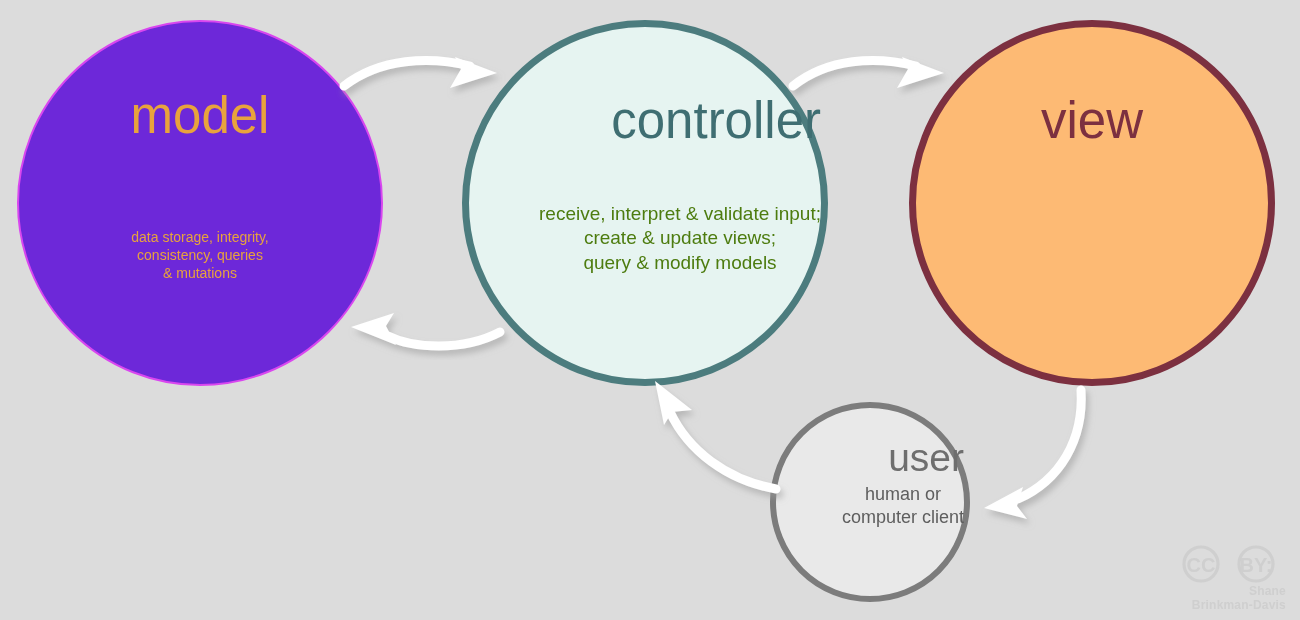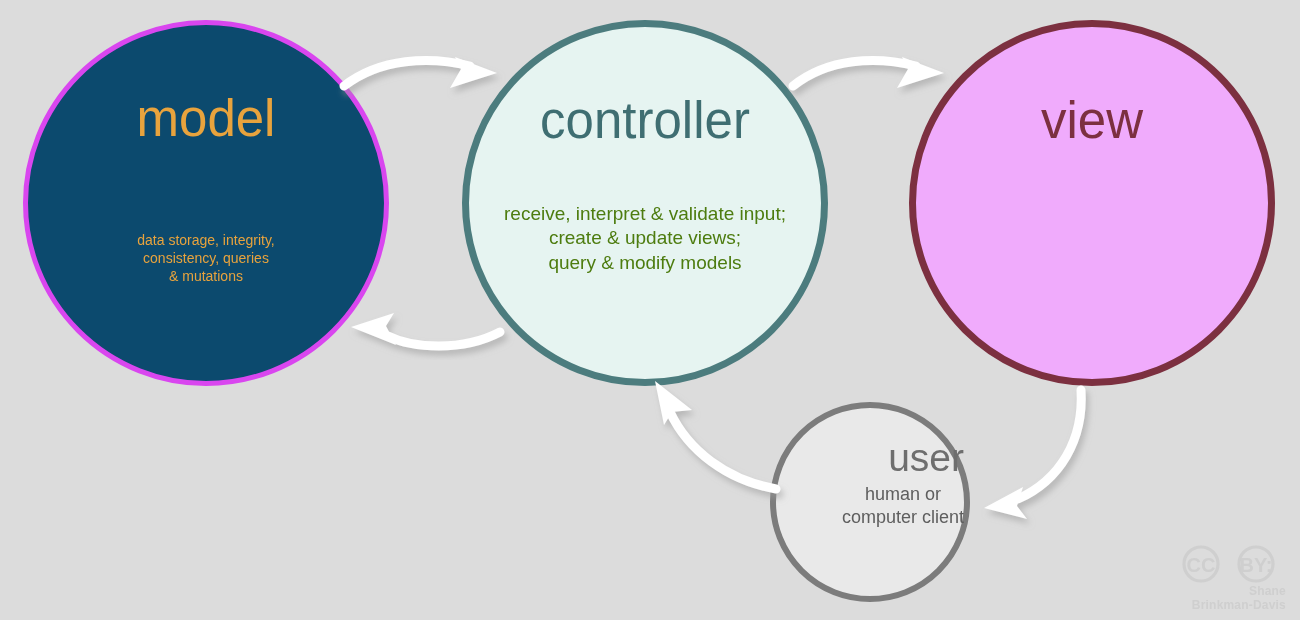--- a/index.html
+++ b/index.html
@@ -35,43 +35,44 @@
     line-height: 1;
     white-space: nowrap;
   }
   .node .desc {
     line-height: 1.28;
     white-space: pre-line;
   }
 
   
   #node-model {
-    left: 23px;  top: 20px;
+    left: 17px;  top: 20px;
     width: 366px; height: 366px;
-    background: #0c4a6e;
-    border: 5px solid #d946ef;
+    background: #6d28d9;
+    border: 2px solid #d946ef;
   }
   #node-model .title { color: #e8a33d; font-size: 51px; margin-top: 68px; }
   #node-model .desc  { color: #e8a33d; font-size: 14px; margin-top: 88px; }
 
   
   #node-controller {
     left: 462px; top: 20px;
     width: 366px; height: 366px;
     background: #e6f4f1;
     border: 7px solid #4c7c7e;
+    align-items: flex-end;
   }
   #node-controller .title { color: #3f6e72; font-size: 51px; margin-top: 68px; }
   #node-controller .desc  { color: #4d7c0f; font-size: 19px; margin-top: 56px; }
 
   
   #node-view {
     left: 909px; top: 20px;
     width: 366px; height: 366px;
-    background: #f0abfc;
+    background: #fdba74;
     border: 7px solid #7c3040;
   }
   #node-view .title { color: #7c3040; font-size: 51px; margin-top: 68px; }
   #node-view .desc  { color: #7c3040; font-size: 19px; margin-top: 76px; }
 
   
   #node-user {
     left: 770px; top: 402px;
     width: 200px; height: 200px;
     background: #e9e9e9;

